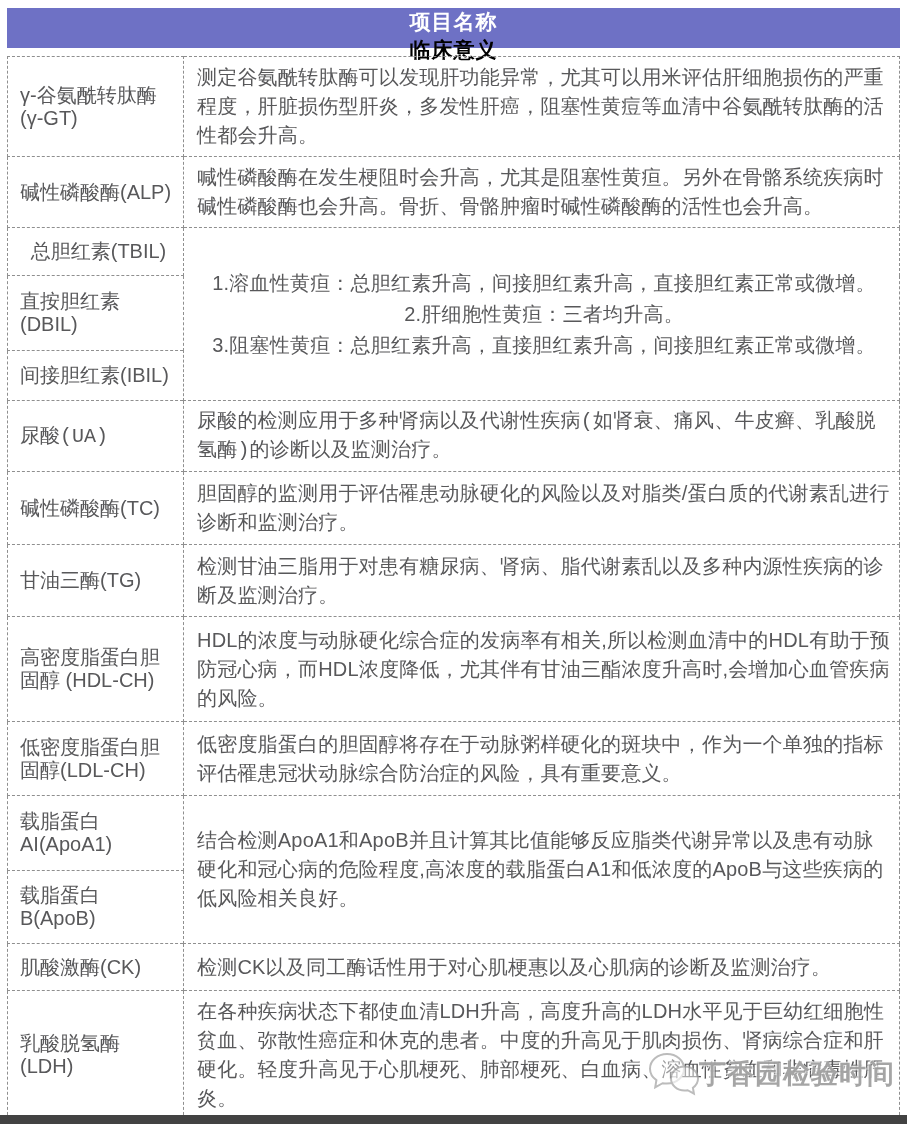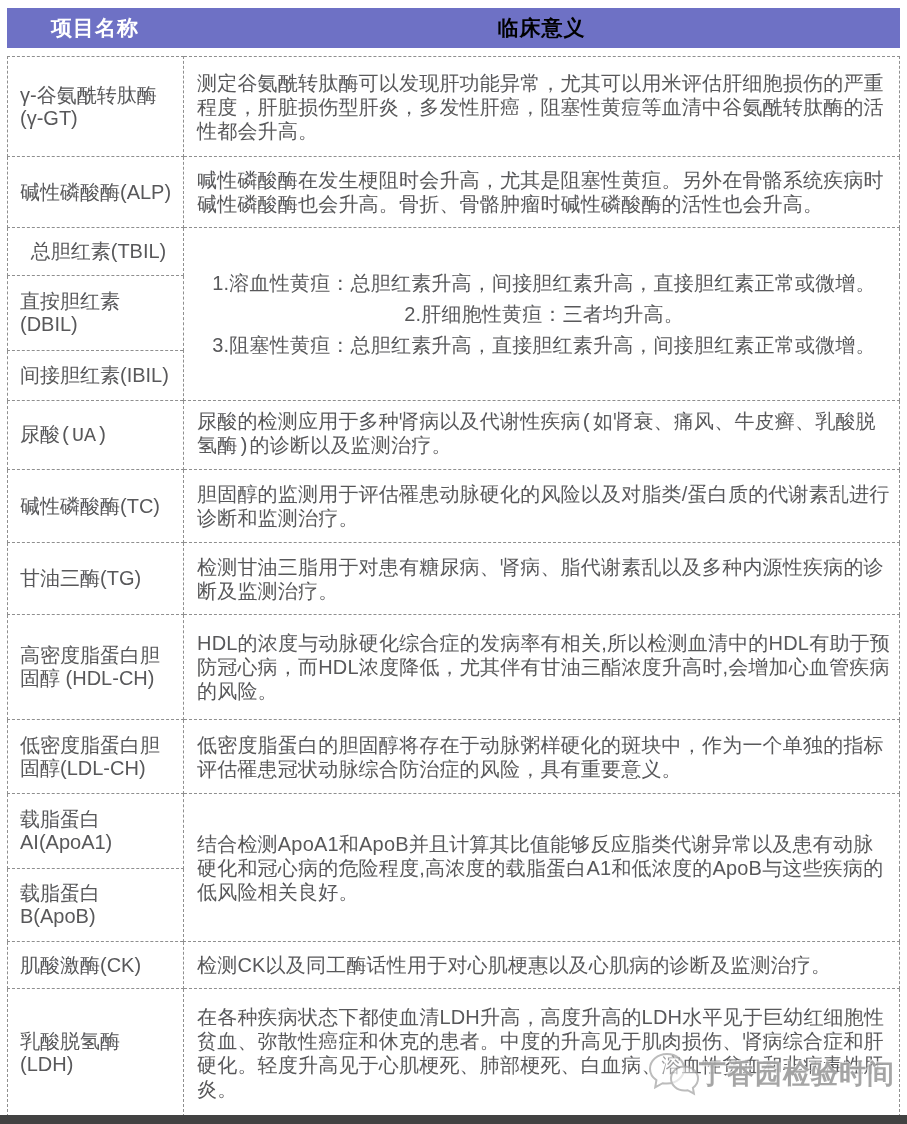--- a/index.html
+++ b/index.html
@@ -6,21 +6,21 @@
   html, body { background: #ffffff; }
   body {
     width: 907px; height: 1124px;
     font-family: "Liberation Sans", "DejaVu Sans", sans-serif;
     position: relative; overflow: hidden;
   }
   .page { position: absolute; inset: 0; background: #fff; }
 
   .header-bar {
     position: absolute; left: 7px; top: 8px; width: 893px; height: 40px;
-    background: #6e71c5; display: flex; align-items: center;
+    background: #6e71c5; display: flex; align-items: center; flex-direction: column;
   }
   .header-col1 {
     width: 176px; text-align: center; color: #ffffff;
     font-size: 21px; font-weight: bold; letter-spacing: 1px;
   }
   .header-col2 {
     flex: 1; text-align: center; color: #000000;
     font-size: 21px; font-weight: bold; letter-spacing: 1px;
   }
 
@@ -34,21 +34,21 @@
     vertical-align: middle;
     color: #58585a;
   }
   td.pname {
     font-size: 20px; line-height: 23px;
     padding: 4px 6px 4px 12px;
     white-space: pre-line;
     color: #5f5f61;
   }
   td.meaning {
-    font-size: 20px; line-height: 24px;
+    font-size: 20px; line-height: 29px;
     padding: 6px 8px 6px 13px;
     white-space: pre-line;
     letter-spacing: 0.2px;
   }
   td.meaning.numbered { line-height: 31px; }
 
   tr.h100 { height: 100px; } tr.h71 { height: 71px; }
   tr.h48 { height: 48px; text-align: center; }  tr.h75 { height: 75px; }
   tr.h50 { height: 50px; }  tr.h69 { height: 69px; font-family: Liberation Mono, monospace; }
   tr.h73 { height: 73px; }  tr.h72 { height: 72px; }

